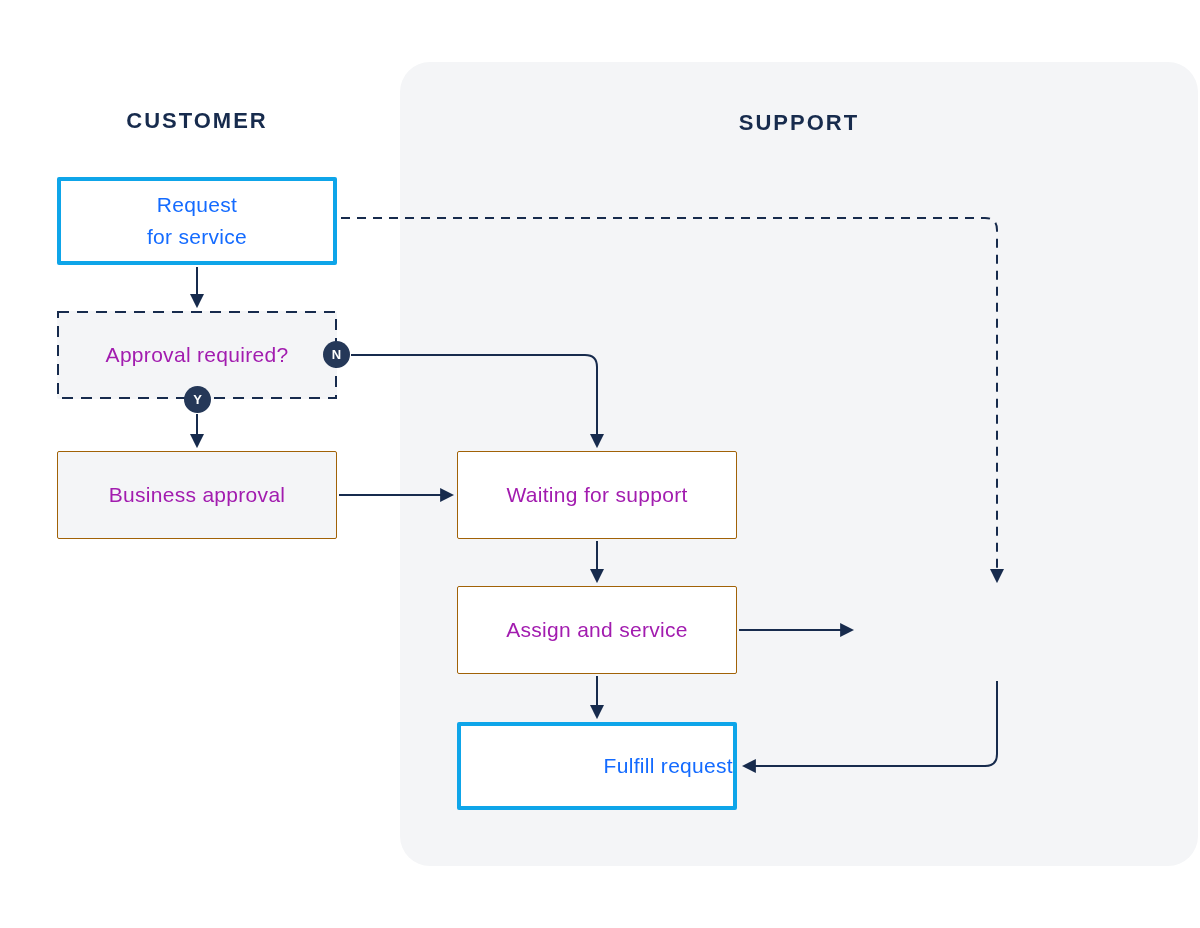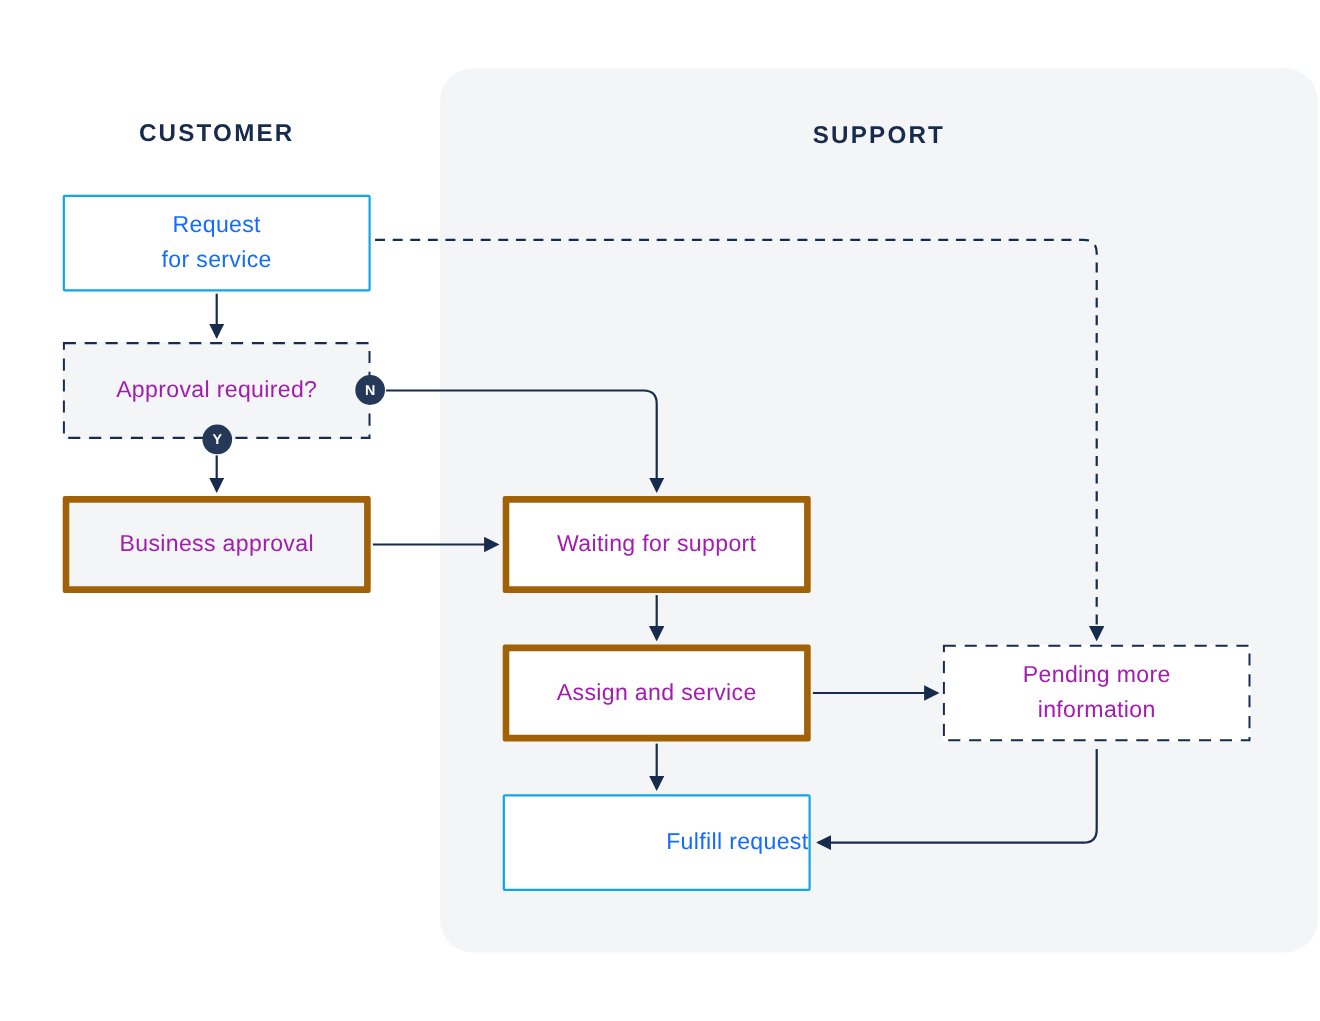--- a/index.html
+++ b/index.html
@@ -18,23 +18,23 @@
   .lane-title.customer{left:57px;top:108px;width:280px;}
   .lane-title.support{left:400px;top:110px;width:798px;}
   .connectors{position:absolute;left:0;top:0;}
   .box{
     position:absolute;width:280px;height:88px;box-sizing:border-box;
     display:flex;align-items:center;justify-content:center;text-align:center;
     font-size:21px;letter-spacing:.3px;color:#a21caf;background:#ffffff;
     border-radius:2px;
   }
   .box-label{white-space:pre-line;line-height:32px;position:relative;z-index:2;}
-  .b-solid-navy{border:6px solid #a16207;}
+  .b-solid-navy{border:1px solid #a16207;}
   .b-gray{background:#F4F5F7;}
-  .b-blue{border:2px solid #0ea5e9;color:#146BFF;}
+  .b-blue{border:4px solid #0ea5e9;color:#146BFF;}
   .b-dashed{border:none;}
   .dash-border{position:absolute;left:0;top:0;z-index:1;}
   .node-request{left:57px;top:177px;}
   .node-approval{left:57px;top:311px;}
   .node-business{left:57px;top:451px;}
   .node-waiting{left:457px;top:451px;align-items:center;}
   .node-assign{left:457px;top:586px;}
   .node-pending{left:857px;top:586px;}
   .node-fulfill{left:457px;top:722px;justify-content:flex-end;}
   .badge{
@@ -92,27 +92,20 @@
   </div>
 
   <div class="box b-solid-navy node-waiting">
     <span class="box-label">Waiting for support</span>
   </div>
 
   <div class="box b-solid-navy node-assign">
     <span class="box-label">Assign and service</span>
   </div>
 
-  <div class="box b-dashed node-pending">
-    <svg class="dash-border" width="280" height="88">
-      <rect x="1" y="1" width="278" height="86" fill="none" stroke="#172B4D" stroke-width="2" stroke-dasharray="11 8"></rect>
-    </svg>
-    <span class="box-label">Pending more
-information</span>
-  </div>
 
   <div class="box b-blue node-fulfill">
     <span class="box-label">Fulfill request</span>
   </div>
 
   <div class="badge badge-n">
     <span>N</span>
   </div>
   <div class="badge badge-y">
     <span>Y</span>

